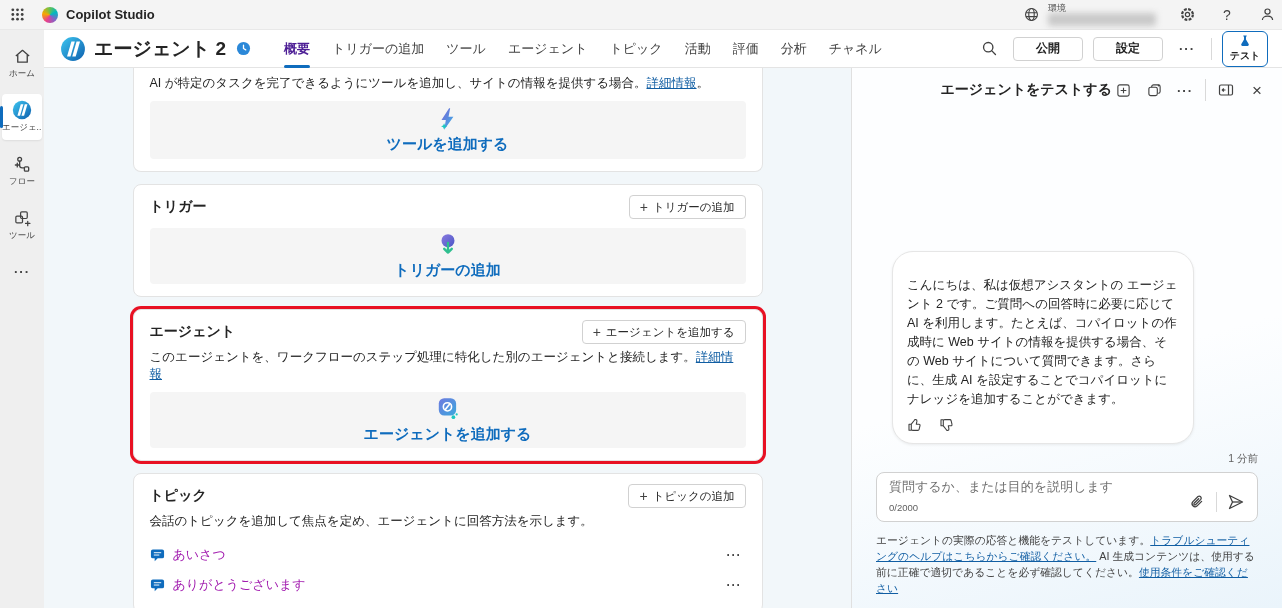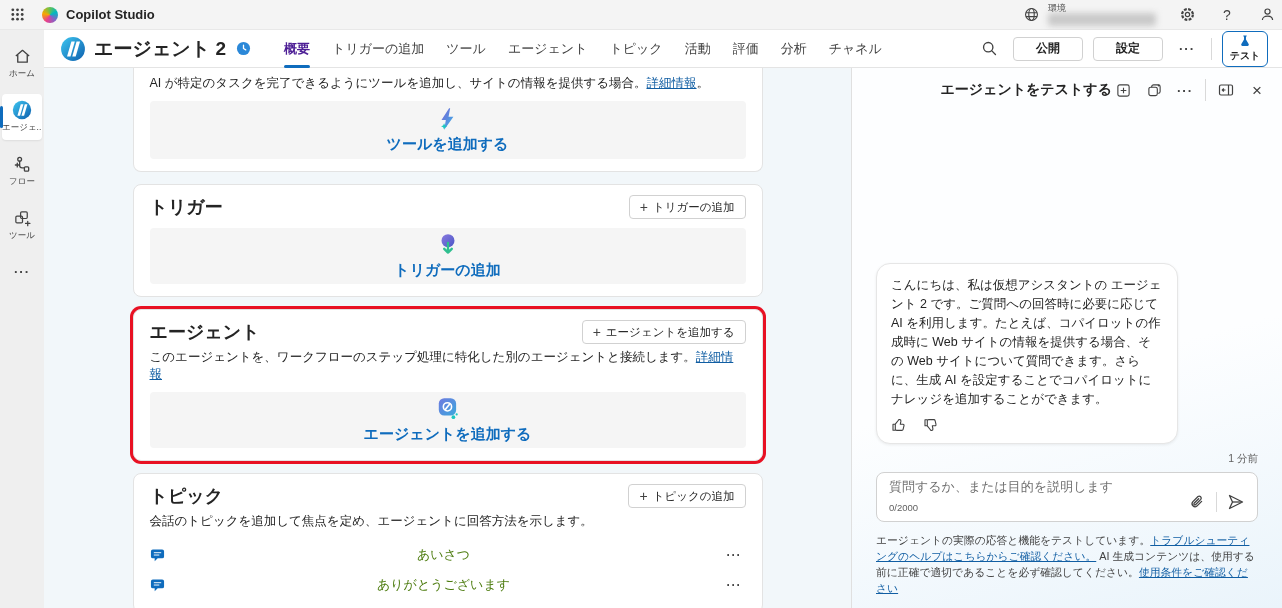--- a/index.html
+++ b/index.html
@@ -53,42 +53,42 @@
   .test-btn .t-lbl { font-size:10px; font-weight:bold; color:#242424; }
 
   
   .lower-row { flex:1; display:flex; min-height:0; }
   .content { flex:1; background:#f2f7fa; overflow:hidden; padding:0 0 0 0; display:flex; flex-direction:column; align-items:center; }
   .card { width:630px; background:#fff; border:1px solid #e3e3e3; border-radius:8px; padding:10px 16px 12px; }
   .card.clipped { border-top:none; border-radius:0 0 8px 8px; padding-top:2px; }
   .card + .card { margin-top:12px; }
   .card.highlighted { box-shadow:0 0 0 3px #e81123; }
   .card-head { display:flex; align-items:center; justify-content:space-between; }
-  .card-title { font-size:18px; font-weight:bold; }
+  .card-title { font-size:14px; font-weight:bold; }
   .add-btn { height:24px; padding:0 10px; background:#fff; border:1px solid #d1d1d1; border-radius:4px; font-size:11.5px; color:#242424; display:flex; align-items:center; gap:5px; cursor:pointer; white-space:nowrap; }
   .add-btn .plus { font-size:14px; font-weight:400; color:#424242; line-height:1; }
   .card-desc { font-size:12.5px; color:#242424; margin-top:5px; line-height:17px; }
   a.inline-link { color:#115ea3; text-decoration:underline; cursor:pointer; }
   .empty-panel { margin-top:9px; background:#f5f5f5; border-radius:4px; height:56px; display:flex; flex-direction:column; align-items:center; justify-content:center; gap:3px; }
   .card.clipped .empty-panel { height:58px; }
   .cta-link { font-size:15px; font-weight:bold; color:#0f6cbd; cursor:pointer; }
   .topic-row { display:flex; align-items:center; height:30px; gap:8px; }
-  .topic-row .t-name { font-size:13px; color:#4d7c0f; flex:1;text-align:center; }
+  .topic-row .t-name { font-size:13px; color:#a21caf; flex:1; }
   .row-more { color:#424242; font-size:12px; font-weight:bold; letter-spacing:1px; cursor:pointer; padding:0 4px; }
   .topics-list { margin-top:10px; }
 
   
   .test-panel { width:431px; flex:0 0 431px; border-left:1px solid #e0e0e0; background:linear-gradient(165deg,#fdfeff 55%,#eaf4fb 100%); display:flex; flex-direction:column; min-height:0; }
   .panel-head { height:44px; display:flex; align-items:center; padding:0 14px 0 16px; flex:0 0 44px;text-align:right; }
   .panel-title { font-size:14px; font-weight:bold; flex:1; }
   .panel-icons { display:flex; align-items:center; gap:9px; color:#424242; }
   .p-icon { width:22px; height:22px; display:flex; align-items:center; justify-content:center; cursor:pointer; border-radius:3px; }
   .close-glyph { font-size:17px; line-height:1; color:#424242; }
   .chat-area { flex:1; display:flex; flex-direction:column; justify-content:flex-end; padding:0 24px; min-height:0; }
-  .bubble { background:#fff; border:1px solid #e6e6e6; border-radius:14px; box-shadow:0 1px 3px rgba(0,0,0,.07); max-width:302px; padding:12px 14px 8px; }
+  .bubble { background:#fff; border:1px solid #e6e6e6; border-radius:21px; box-shadow:0 1px 3px rgba(0,0,0,.07); max-width:302px; padding:24px 14px 8px;margin-left:16px; }
   .bubble-text { font-size:12.5px; line-height:19px; color:#242424; }
   .feedback { display:flex; gap:14px; margin-top:8px; }
   .fb-btn { width:18px; height:18px; color:#424242; cursor:pointer; }
   .fb-btn.down svg { transform:rotate(180deg) scaleX(-1); }
   .timestamp { font-size:10.5px; color:#616161; margin:8px 0 6px;text-align:right; }
   .input-box { margin:0 24px; background:#fff; border:1px solid #d1d1d1; border-radius:8px; height:50px; position:relative; flex:0 0 50px; }
   .chat-input { position:absolute; top:6px; left:12px; right:70px; border:none; outline:none; font-size:13px; font-family:inherit; color:#0369a1; background:transparent; }
   .chat-input::placeholder { color:#707070; }
   .char-count { position:absolute; left:12px; bottom:8px; font-size:9.5px; color:#616161; }
   .input-actions { position:absolute; right:10px; bottom:8px; display:flex; align-items:center; gap:8px; }

